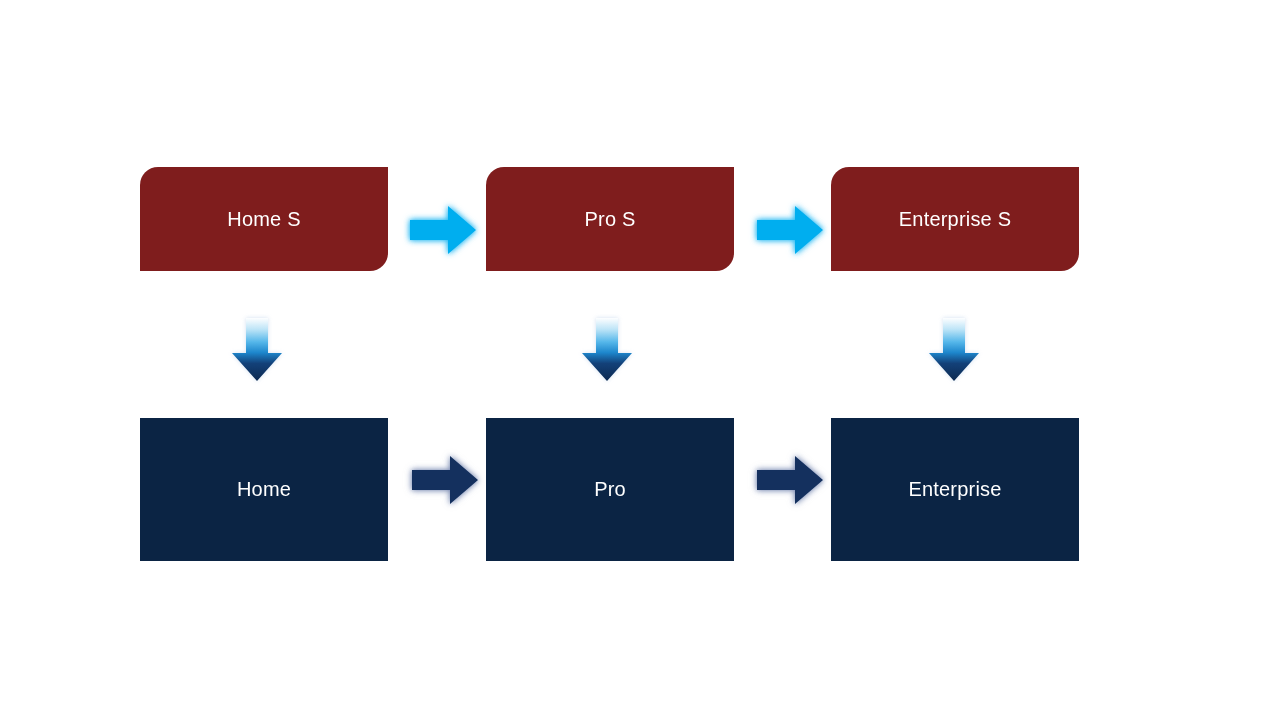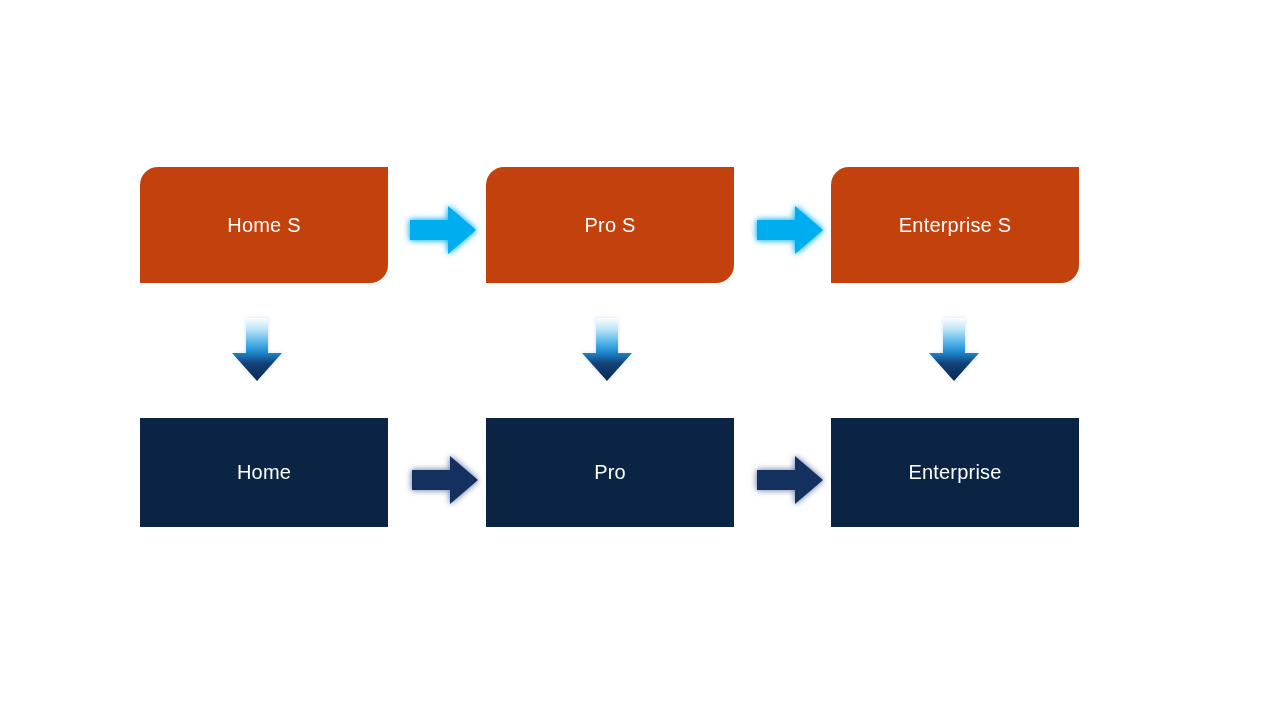--- a/index.html
+++ b/index.html
@@ -20,27 +20,27 @@
     width: 248px;
     display: flex;
     align-items: center;
     justify-content: center;
     color: #ffffff;
     font-size: 20px;
     letter-spacing: 0.2px;
   }
   .box-top {
     top: 167px;
-    height: 116px;
-    background: #c2410c;
+    height: 104px;
+    background: #7f1d1d;
     border-radius: 18px 0 18px 0;
   }
   .box-bottom {
     top: 418px;
-    height: 109px;
+    height: 143px;
     background: #0B2444;
     border-radius: 0;
   }
   .col1 { left: 140px; }
   .col2 { left: 486px; }
   .col3 { left: 831px; }
 
   .h-arrow {
     position: absolute;
     width: 66px;

